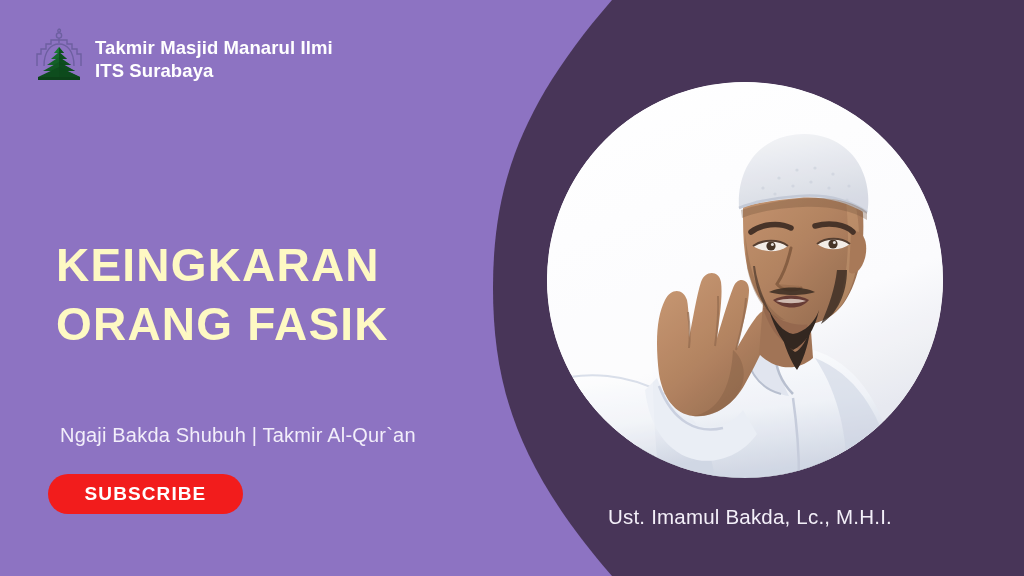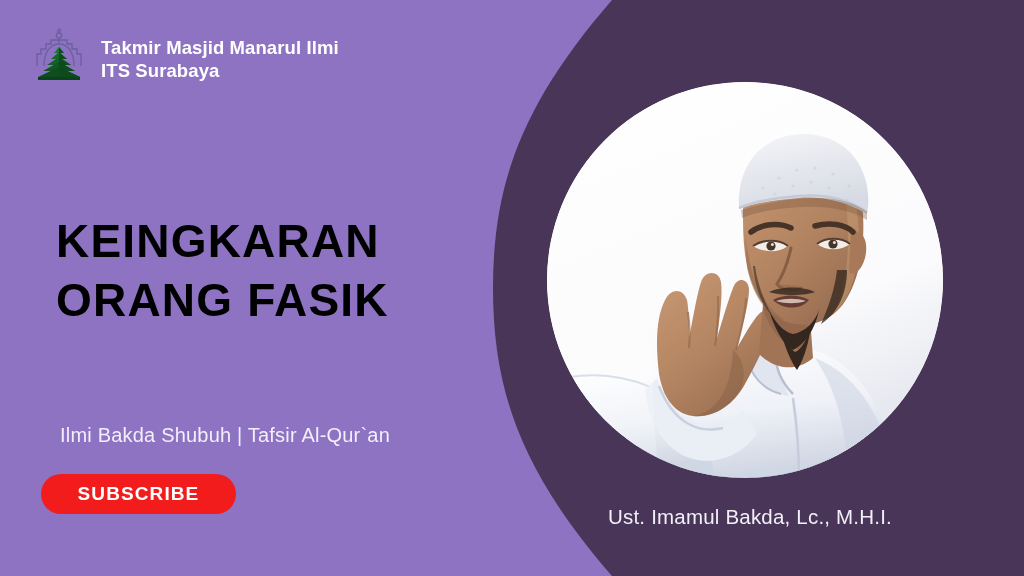--- a/index.html
+++ b/index.html
@@ -39,41 +39,41 @@
   }
   .photo-circle svg { display:block; width:396px; height:396px; }
 
   
   .brand {
     position:absolute;
     left:28px;
     top:28px;
     display:flex;
     align-items:center;
-    gap:11px;
+    gap:5px;
     z-index:5;
   }
   .brand-logo { width:62px; height:62px; flex:0 0 62px; }
   .brand-logo svg { display:block; width:62px; height:62px; }
   .brand-text {
     color:#ffffff;
     font-size:18.5px;
     font-weight:bold;
     line-height:1.26;
     letter-spacing:0.1px;
     white-space:pre-line;
   }
 
   
   .headline {
     position:absolute;
     left:56px;
-    top:212px;
-    z-index:5;
-    color:#000000;
+    top:236px;
+    z-index:5;
+    color:#fef9c3;
     font-size:46px;
     font-weight:bold;
     line-height:1.28;
     letter-spacing:1.2px;
     white-space:pre-line;
     text-transform:uppercase;
   }
 
   
   .subtitle {
@@ -83,21 +83,21 @@
     z-index:5;
     color:#f2eefa;
     font-size:20px;
     font-weight:400;
     letter-spacing:0.2px;
   }
 
   
   .subscribe-btn {
     position:absolute;
-    left:41px;
+    left:48px;
     top:474px;
     z-index:5;
     display:inline-flex;
     align-items:center;
     justify-content:center;
     min-width:195px;
     height:40px;
     padding:0 26px;
     border:none;
     border-radius:20px;
@@ -340,19 +340,19 @@
         <path d="M 10 49 L 52 49 L 52 52 L 10 52 Z" fill="#0c4219"></path>
       </svg>
     </span>
     <span class="brand-text">Takmir Masjid Manarul Ilmi
 ITS Surabaya</span>
   </div>
 
   <h1 class="headline">KEINGKARAN
 ORANG FASIK</h1>
 
-  <p class="subtitle">Ilmi Bakda Shubuh | Tafsir Al-Qur`an</p>
+  <p class="subtitle">Ngaji Bakda Shubuh | Takmir Al-Qur`an</p>
 
   <button class="subscribe-btn">SUBSCRIBE</button>
 
   <p class="speaker-caption">Ust. Imamul Bakda, Lc., M.H.I.</p>
 
 </div>
 
 </body></html>

